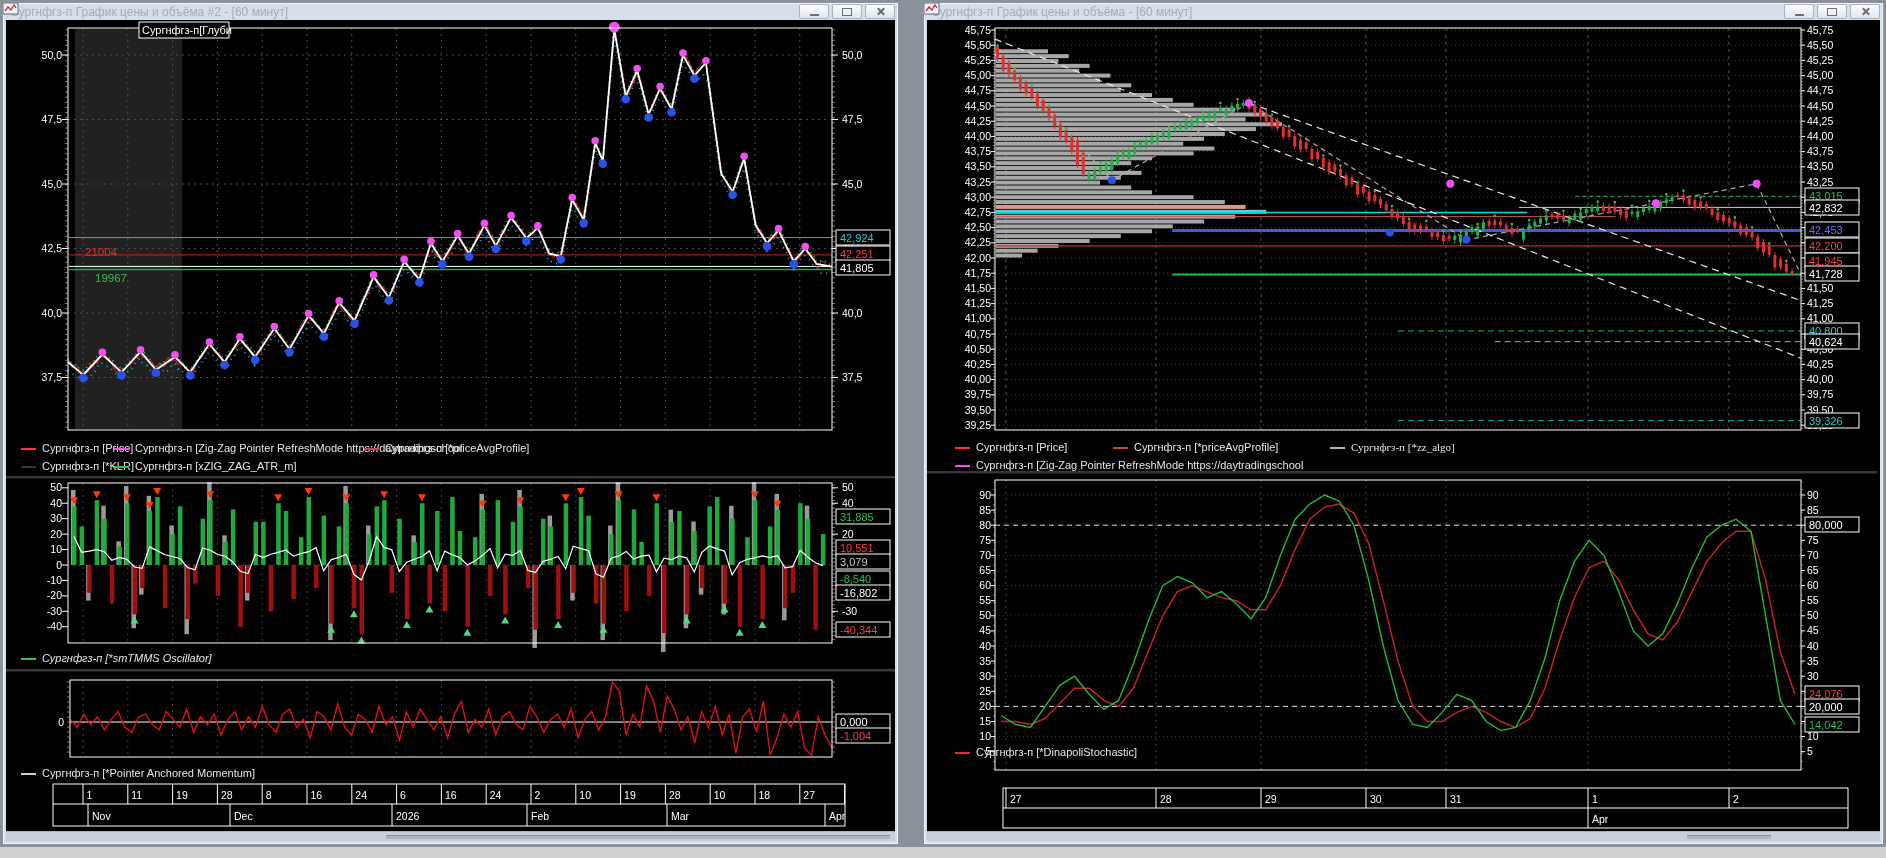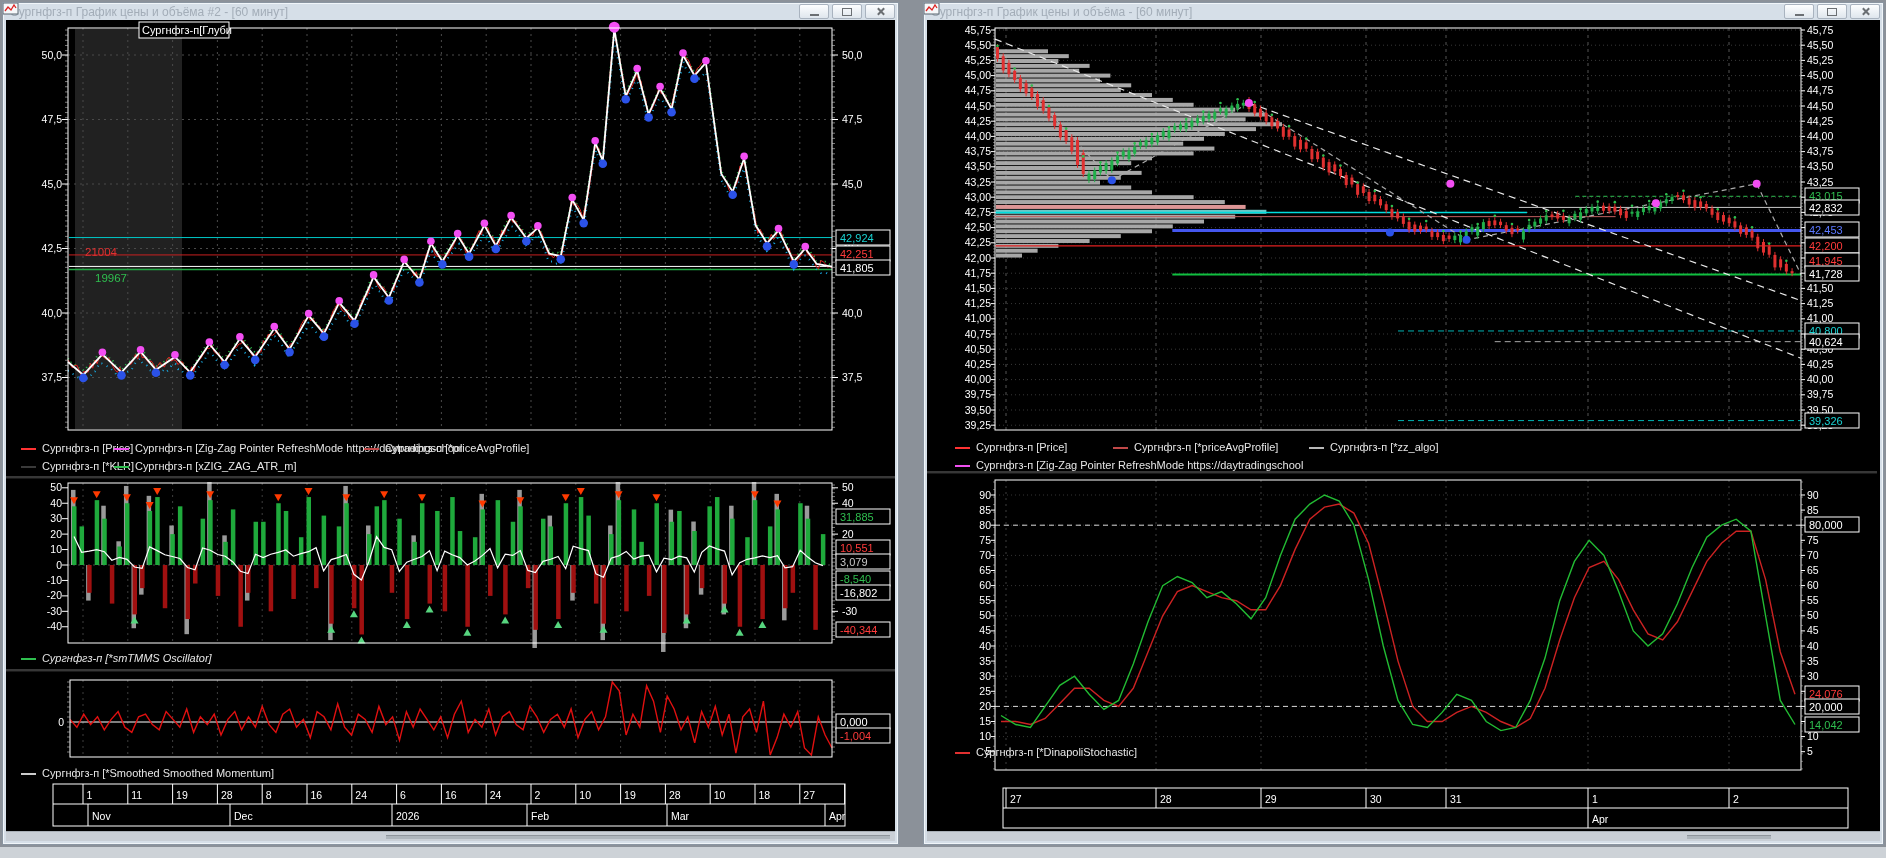--- a/index.html
+++ b/index.html
@@ -740,21 +740,21 @@
         <span class="li" style="left: 108px; top: 440px; text-align: center;">
           <i class="ld" style="background: rgb(47, 191, 79);"></i>
           <span>Сургнфгз-п [xZIG_ZAG_ATR_m]</span>
         </span>
         <span class="li" style="left: 15px; top: 632px; font-style: italic;">
           <i class="ld" style="background: rgb(47, 191, 79);"></i>
           <span>Сургнфгз-п [*smTMMS Oscillator]</span>
         </span>
         <span class="li" style="left: 15px; top: 747px;">
           <i class="ld" style="background: rgb(204, 204, 204);"></i>
-          <span>Сургнфгз-п [*Smoothed Smoothed Momentum]</span>
+          <span>Сургнфгз-п [*Pointer Anchored Momentum]</span>
         </span>
       </div>
     <div class="hstrip">
       <div class="groove" style="left:380px;right:5px"></div>
     </div>
   </div>
 </div>
 
 <div class="window" style="left:923px;top:2px;width:959px;height:841px">
   <div class="titlebar">
@@ -1806,21 +1806,21 @@
       </svg>
     <div id="rw-legends">
         <span class="li" style="left: 28px; top: 421px;">
           <i class="ld" style="background: rgb(255, 51, 51);"></i>
           <span>Сургнфгз-п [Price]</span>
         </span>
         <span class="li" style="left: 186px; top: 421px;">
           <i class="ld" style="background: rgb(192, 72, 72);"></i>
           <span>Сургнфгз-п [*priceAvgProfile]</span>
         </span>
-        <span class="li" style="left: 382px; top: 421px;">
+        <span class="li" style="left: 403px; top: 421px; font-family: Liberation Serif, serif;">
           <i class="ld" style="background: rgb(184, 184, 184);"></i>
           <span>Сургнфгз-п [*zz_algo]</span>
         </span>
         <span class="li" style="left: 28px; top: 439px;">
           <i class="ld" style="background: rgb(240, 80, 240);"></i>
           <span>Сургнфгз-п [Zig-Zag Pointer RefreshMode https://daytradingschool</span>
         </span>
         <span class="li" style="left: 28px; top: 726px;">
           <i class="ld" style="background: rgb(224, 48, 48);"></i>
           <span>Сургнфгз-п [*DinapoliStochastic]</span>

